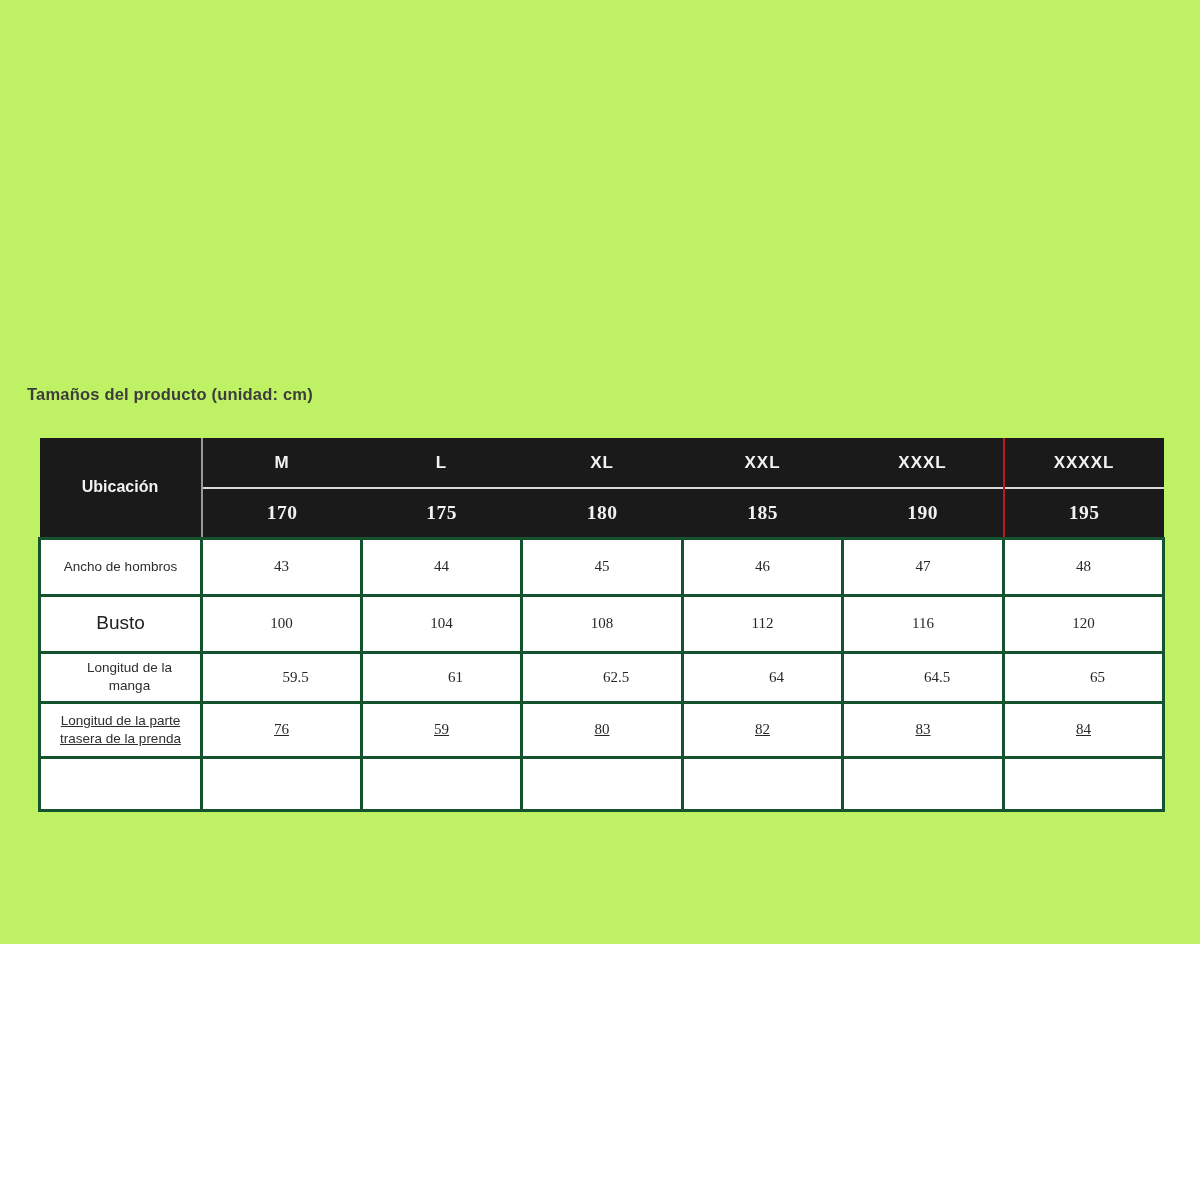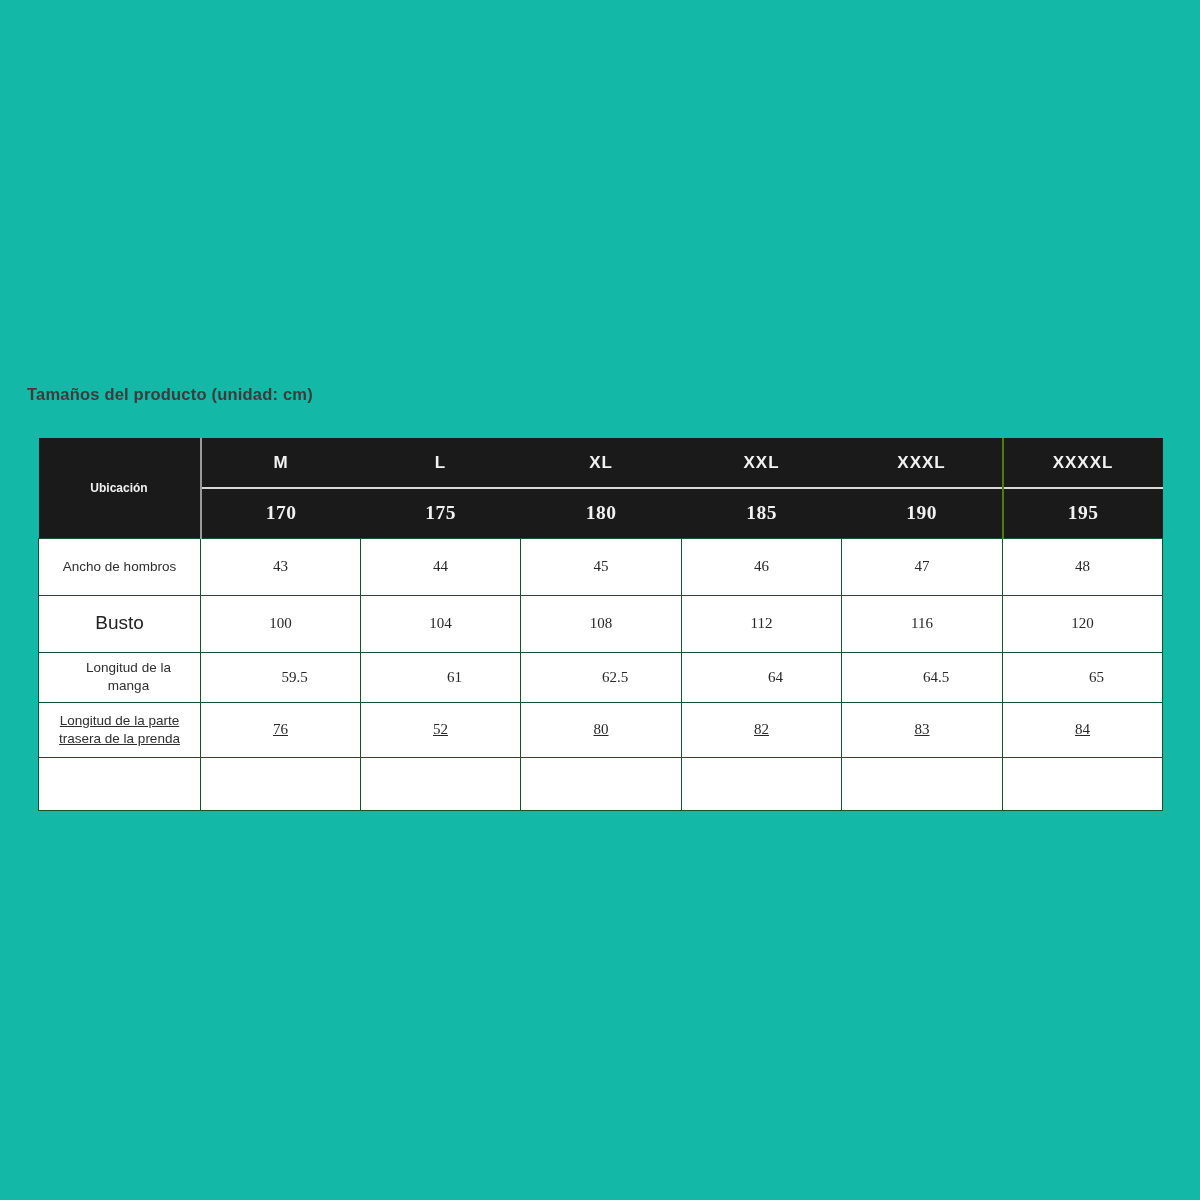--- a/index.html
+++ b/index.html
@@ -4,22 +4,22 @@
 <style>
   * { margin:0; padding:0; box-sizing:border-box; }
   html,body { background:#ffffff; }
   body {
     width:1200px; height:1200px;
     font-family:"Liberation Sans", sans-serif;
     position:relative;
   }
   .page {
     position:relative;
-    width:1200px; height:1200px;
-    background:#14b8a6;
+    width:1200px; height:944px;
+    background:#bef264;
     overflow:hidden;
   }
   .title {
     position:absolute;
     left:27px; top:385px;
     font-size:16.5px;
     font-weight:600;
     letter-spacing:0.2px;
     color:#3c3c3c;
   }
@@ -33,39 +33,39 @@
   
   thead th {
     background:#1a1a1a;
     color:#f2f2f2;
     font-weight:bold;
     text-align:center;
     vertical-align:middle;
     border:none;
   }
   th.corner {
-    font-size:12px;
+    font-size:16px;
     border-right:2px solid #9a9a9a;
   }
   th.size-cell {
     font-size:17px;
     letter-spacing:1px;
     height:50px;
   }
   th.height-cell {
     font-family:Liberation Serif, serif;
     font-size:19.5px;
     letter-spacing:0.5px;
     height:50px;
     border-top:2px solid #d8d8d8;
   }
-  th.dark-sep { border-left:2px solid #4d7c0f;margin-left:16px; }
+  th.dark-sep { border-left:2px solid #b91c1c;margin-left:16px; }
   
   tbody td {
-    border:1px solid #14532d;
+    border:3px solid #14532d;
     text-align:center;
     vertical-align:middle;
     background:#ffffff;
   }
   td.row-label {
     font-size:13.5px;
     color:#2e2e2e;
     line-height:1.3;
     padding:2px 10px;
   }
@@ -145,21 +145,21 @@
         <td class="value">62.5</td>
         <td class="value">64</td>
         <td class="value">64.5</td>
         <td class="value">65</td>
       </tr>
       <tr class="r-back">
         <td class="row-label">Longitud de la
 parte trasera de la
 prenda</td>
         <td class="value">76</td>
-        <td class="value">52</td>
+        <td class="value">59</td>
         <td class="value">80</td>
         <td class="value">82</td>
         <td class="value">83</td>
         <td class="value">84</td>
       </tr>
       <tr class="r-empty">
         <td class="row-label"></td>
         <td class="value"></td>
         <td class="value"></td>
         <td class="value"></td>

